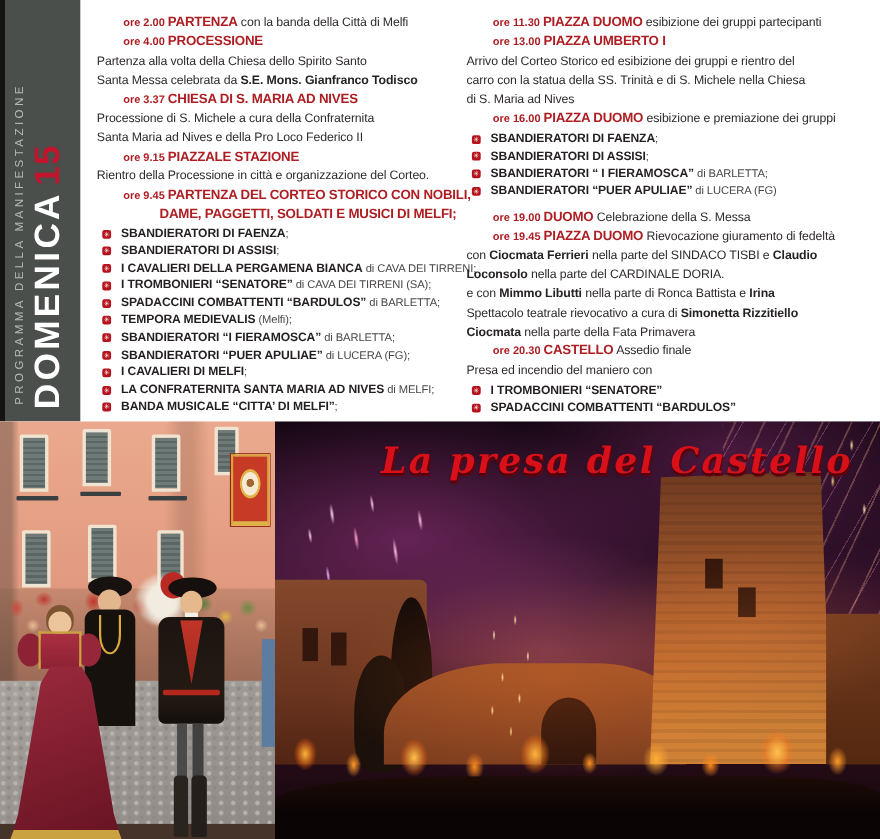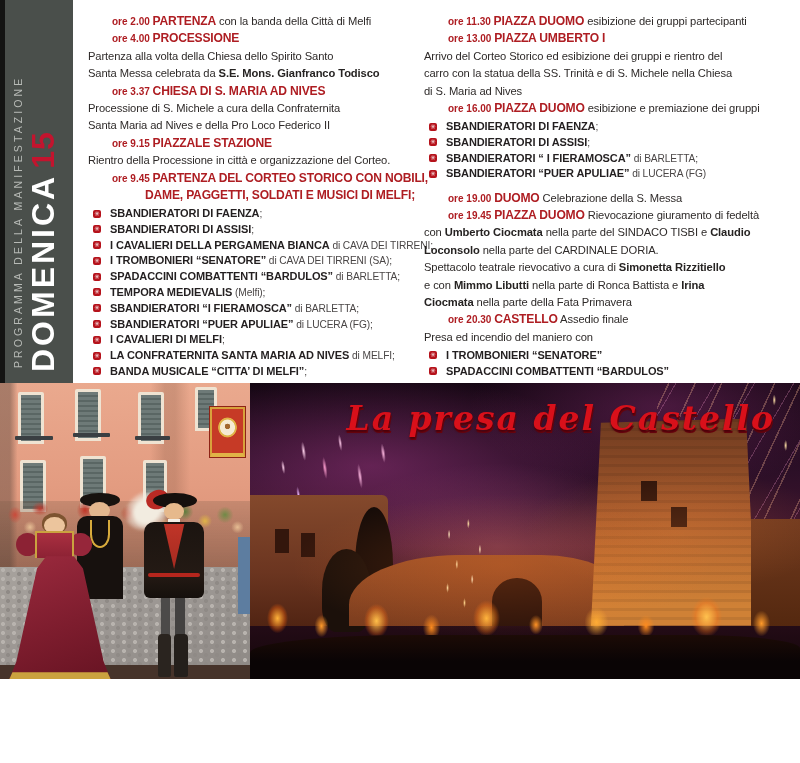--- a/index.html
+++ b/index.html
@@ -44,21 +44,21 @@
   }
   .seg-time{color:var(--red);font-weight:700;font-size:10px;margin-left:24px;}
   .seg-head{color:var(--red);font-weight:700;font-size:12.1px;letter-spacing:-0.2px;}
   .seg-plain{color:var(--ink);font-size:11.2px;letter-spacing:-0.1px;}
   .seg-bi{color:#262322;font-size:11.2px;font-weight:700;letter-spacing:-0.1px;}
   .seg-b{color:#231f20;font-weight:700;font-size:11px;letter-spacing:-0.1px;}
   .seg-r{color:#4a4646;font-size:10.2px;letter-spacing:-0.1px;}
 
   
   .photos{position:absolute;left:0;top:383px;width:800px;height:380px;display:flex;}
-  .photo{position:relative;height:296px;overflow:hidden;}
+  .photo{position:relative;height:380px;overflow:hidden;}
   .photo-left{width:250px;}
   .photo-right{width:550px;}
 
   
   .pl-bldg{
     position:absolute;inset:0 0 38% 0;
     background:
       linear-gradient(90deg,rgba(90,70,60,.45) 0 4%,transparent 7%),
       linear-gradient(90deg,transparent 60%,rgba(120,80,60,.25) 66% 70%,transparent 76%),
       linear-gradient(180deg,#eaa98e 0%,#e39c81 55%,#d98f74 100%);
@@ -266,24 +266,24 @@
       <div class="line text"><span class="seg-plain">carro con la statua della SS. Trinità e di S. Michele nella Chiesa</span></div>
       <div class="line text"><span class="seg-plain">di S. Maria ad Nives</span></div>
       <div class="line event"><span class="seg-time">ore 16.00 </span><span class="seg-head">PIAZZA DUOMO</span><span class="seg-plain"> esibizione e premiazione dei gruppi</span></div>
       <div class="line bullet"><span class="bx">✳</span><span class="seg-b">SBANDIERATORI DI FAENZA</span><span class="seg-r">;</span></div>
       <div class="line bullet"><span class="bx">✳</span><span class="seg-b">SBANDIERATORI DI ASSISI</span><span class="seg-r">;</span></div>
       <div class="line bullet"><span class="bx">✳</span><span class="seg-b">SBANDIERATORI “ I FIERAMOSCA”</span><span class="seg-r"> di BARLETTA;</span></div>
       <div class="line bullet"><span class="bx">✳</span><span class="seg-b">SBANDIERATORI “PUER APULIAE”</span><span class="seg-r"> di LUCERA (FG)</span></div>
       <div class="line gap"></div>
       <div class="line event"><span class="seg-time">ore 19.00 </span><span class="seg-head">DUOMO</span><span class="seg-plain"> Celebrazione della S. Messa</span></div>
       <div class="line event"><span class="seg-time">ore 19.45 </span><span class="seg-head">PIAZZA DUOMO</span><span class="seg-plain"> Rievocazione giuramento di fedeltà</span></div>
-      <div class="line text"><span class="seg-plain">con </span><span class="seg-bi">Umberto Ciocmata</span><span class="seg-plain"> nella parte del SINDACO TISBI e </span><span class="seg-bi">Claudio</span></div>
+      <div class="line text"><span class="seg-plain">con </span><span class="seg-bi">Ciocmata Ferrieri</span><span class="seg-plain"> nella parte del SINDACO TISBI e </span><span class="seg-bi">Claudio</span></div>
       <div class="line text"><span class="seg-bi">Loconsolo</span><span class="seg-plain"> nella parte del CARDINALE DORIA.</span></div>
+      <div class="line text"><span class="seg-plain">e con </span><span class="seg-bi">Mimmo Libutti</span><span class="seg-plain"> nella parte di Ronca Battista e </span><span class="seg-bi">Irina</span></div>
       <div class="line text"><span class="seg-plain">Spettacolo teatrale rievocativo a cura di </span><span class="seg-bi">Simonetta Rizzitiello</span></div>
-      <div class="line text"><span class="seg-plain">e con </span><span class="seg-bi">Mimmo Libutti</span><span class="seg-plain"> nella parte di Ronca Battista e </span><span class="seg-bi">Irina</span></div>
       <div class="line text"><span class="seg-bi">Ciocmata</span><span class="seg-plain"> nella parte della Fata Primavera</span></div>
       <div class="line event"><span class="seg-time">ore 20.30 </span><span class="seg-head">CASTELLO</span><span class="seg-plain"> Assedio finale</span></div>
       <div class="line text"><span class="seg-plain">Presa ed incendio del maniero con</span></div>
       <div class="line bullet"><span class="bx">✳</span><span class="seg-b">I TROMBONIERI “SENATORE”</span></div>
       <div class="line bullet"><span class="bx">✳</span><span class="seg-b">SPADACCINI COMBATTENTI “BARDULOS”</span></div>
       <div class="line gap"></div>
       <div class="line event"><span class="seg-time">ore 22.00 </span><span class="seg-head">CHIUSURA DELLA MANIFESTAZIONE</span></div>
     </div>
 
   <div class="photos">

